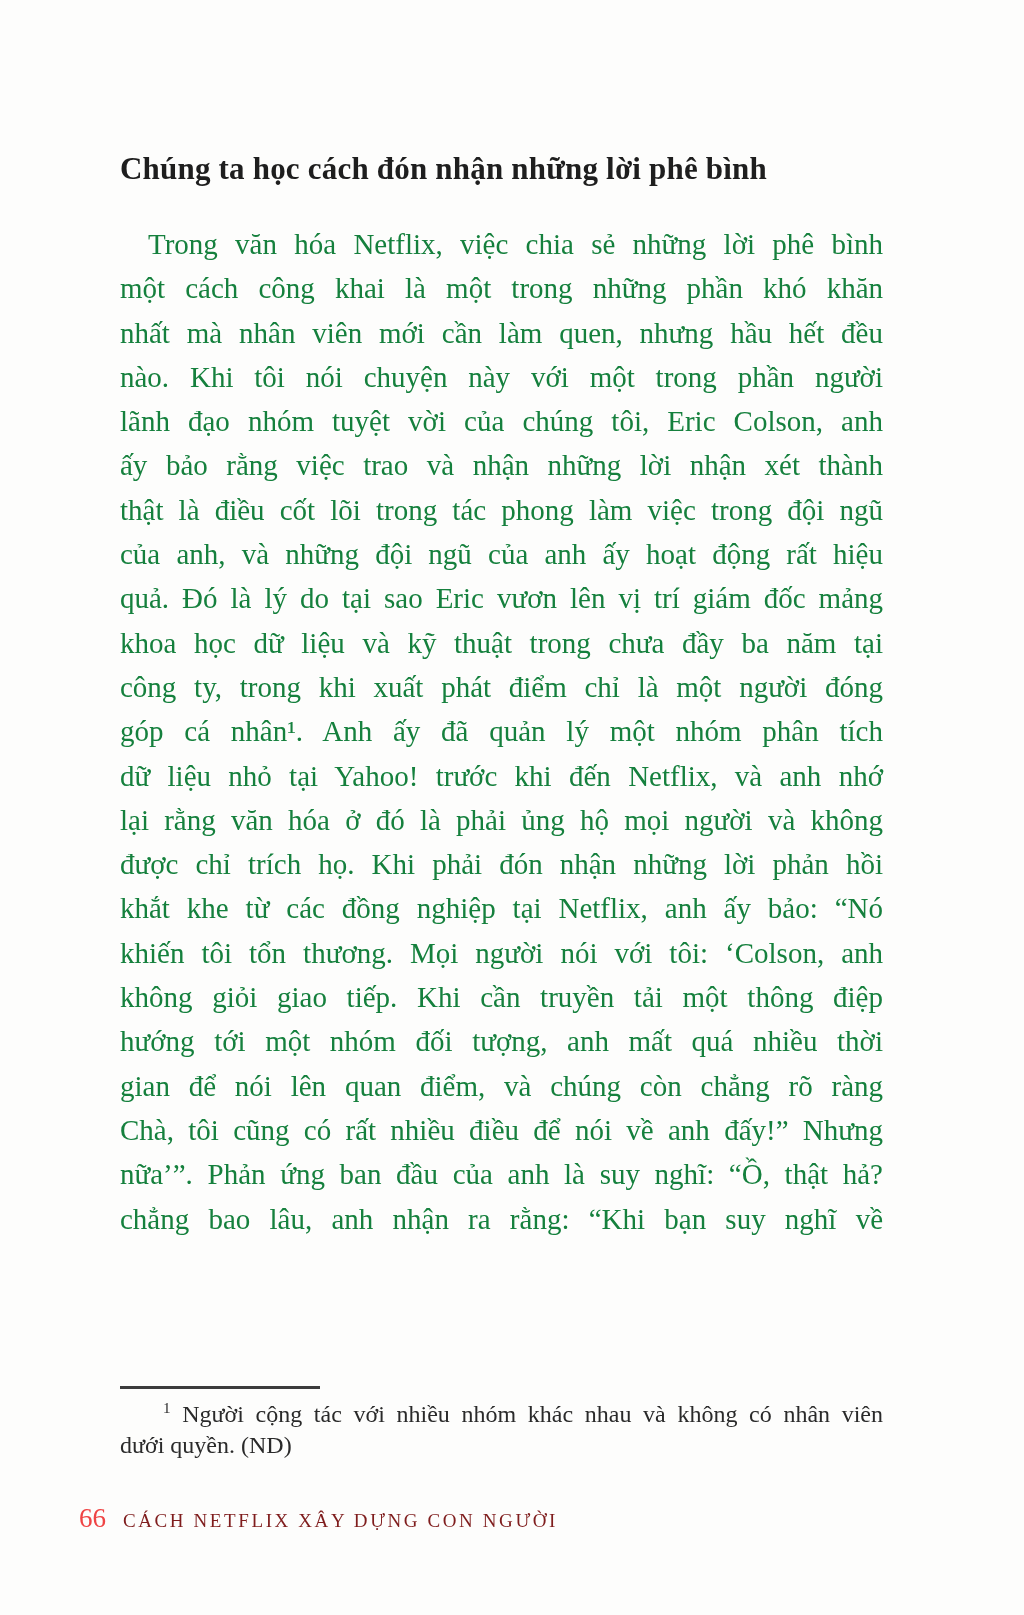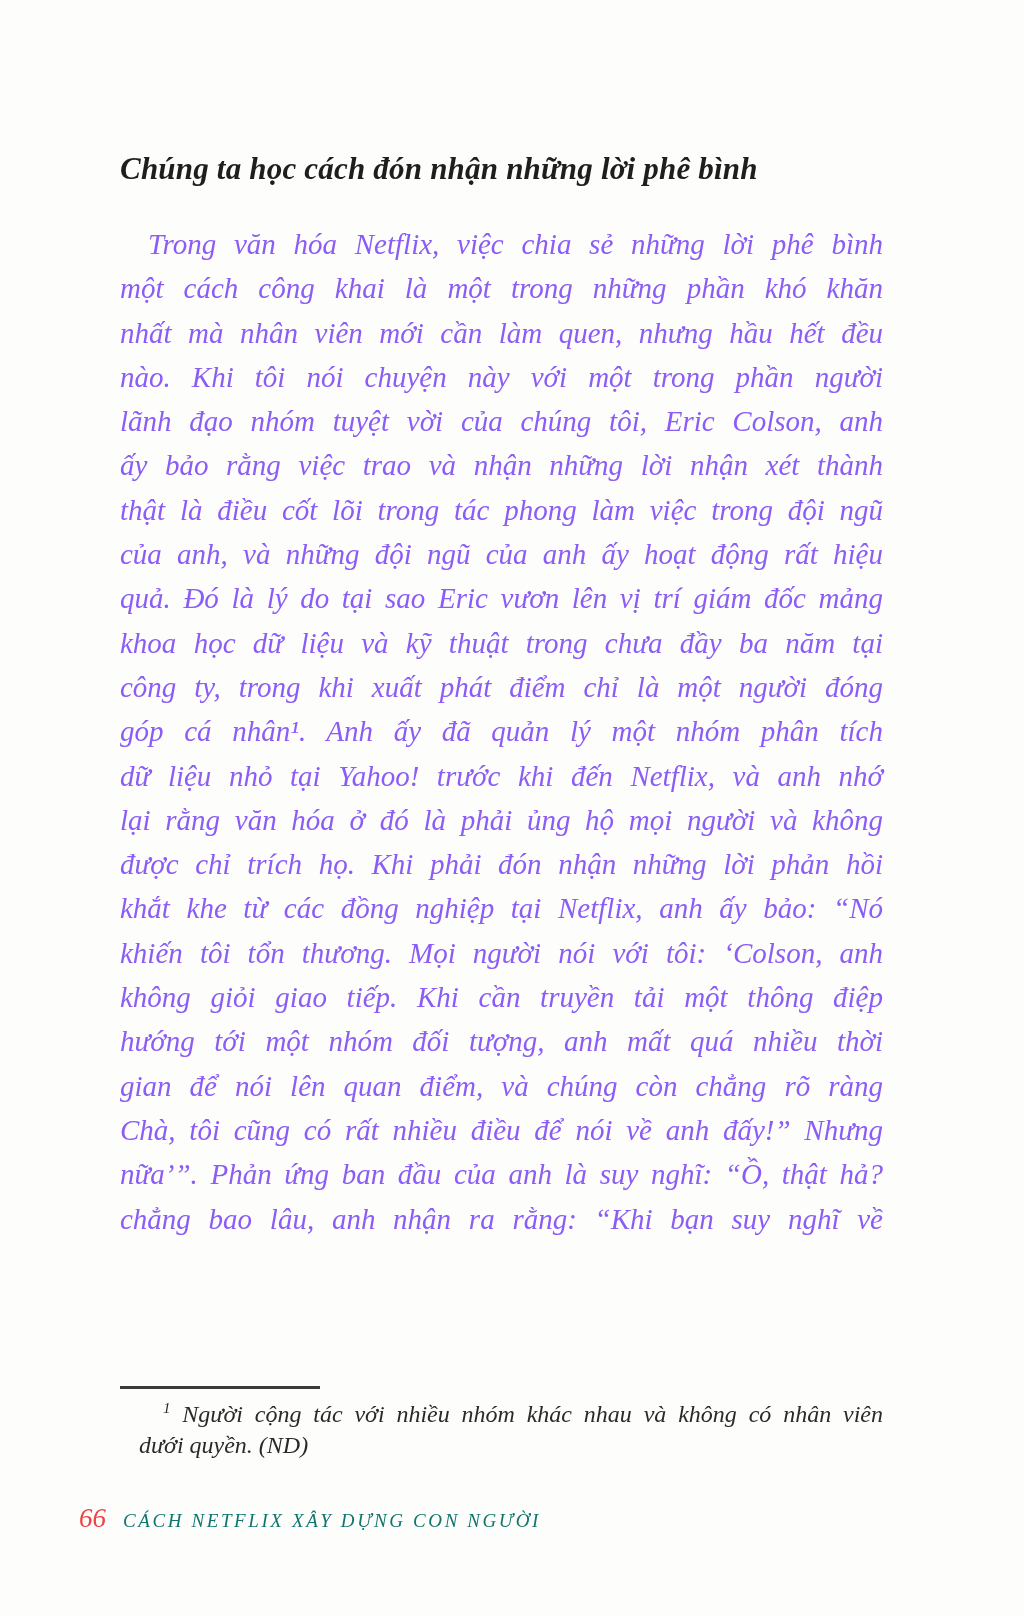--- a/index.html
+++ b/index.html
@@ -5,21 +5,20 @@
   html,body{margin:0;padding:0;background:#e8e8e8;}
   .page{
     position:relative;
     width:1024px;
     height:1615px;
     margin:0 auto;
     background:#fdfdfc;
     font-family:"Liberation Serif","DejaVu Serif",serif;
     color:#272727;
     overflow:hidden;
-    font-style:italic;
   }
   .heading{
     position:absolute;
     left:120px;
     top:130px;
     width:770px;
     font-size:31px;
     font-weight:bold;
     color:#1e1e1e;
     letter-spacing:0.2px;
@@ -27,21 +26,21 @@
   }
   .body-block{
     position:absolute;
     left:120px;
     top:222px;
     width:763px;
   }
   .bline{
     font-size:29px;
     line-height:44.3px;
-    color:#8b5cf6;
+    color:#15803d;
     text-align:justify;
     text-align-last:justify;
     text-justify:inter-word;
     white-space:nowrap;
     overflow:visible;
   }
   .bline.first{
     text-indent:28px;
   }
   .footnote-rule{
@@ -62,21 +61,20 @@
     color:#2a2a2a;
   }
   .fnline1{
     text-align:justify;
     text-align-last:justify;
     white-space:nowrap;
     margin-left:43px;
   }
   .fnline2{
     text-align:left;
-    margin-left:19px;
   }
   .fnline1 .sup{
     vertical-align:super;
     font-size:15px;
     line-height:0;
   }
   .footer{
     position:absolute;
     left:79px;
     top:1503px;
@@ -84,21 +82,21 @@
     align-items:baseline;
     gap:17px;
   }
   .page-number{
     font-size:27px;
     color:#ef4444;
   }
   .book-title{
     font-size:19px;
     letter-spacing:2.6px;
-    color:#0f766e;
+    color:#7f1d1d;
   }
 </style>
 </head>
 <body>
 
 <div class="page">
 
   <h1 class="heading">Chúng ta học cách đón nhận những lời phê bình</h1>
 
   <div class="body-block">

